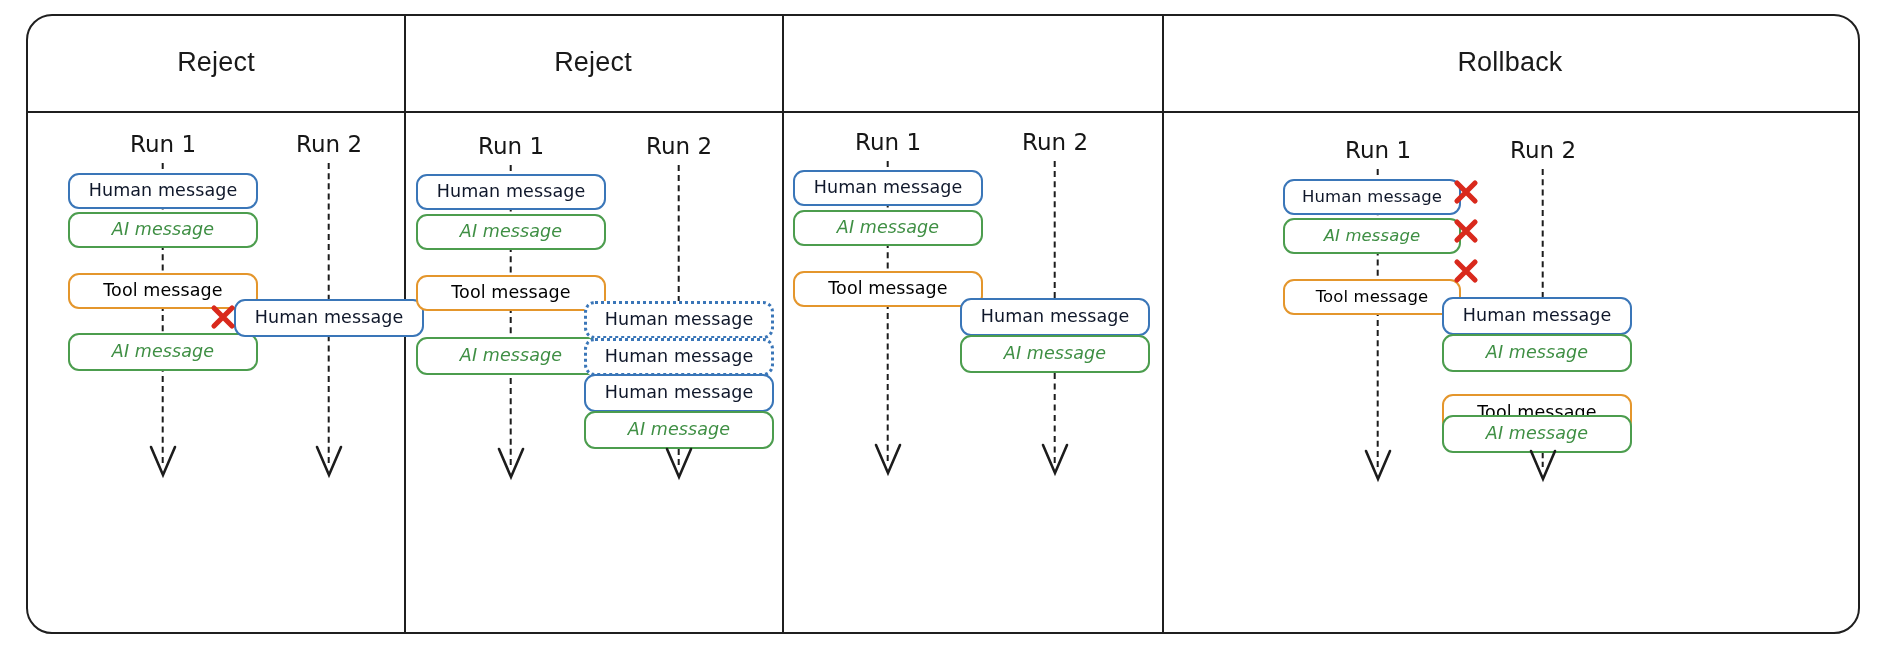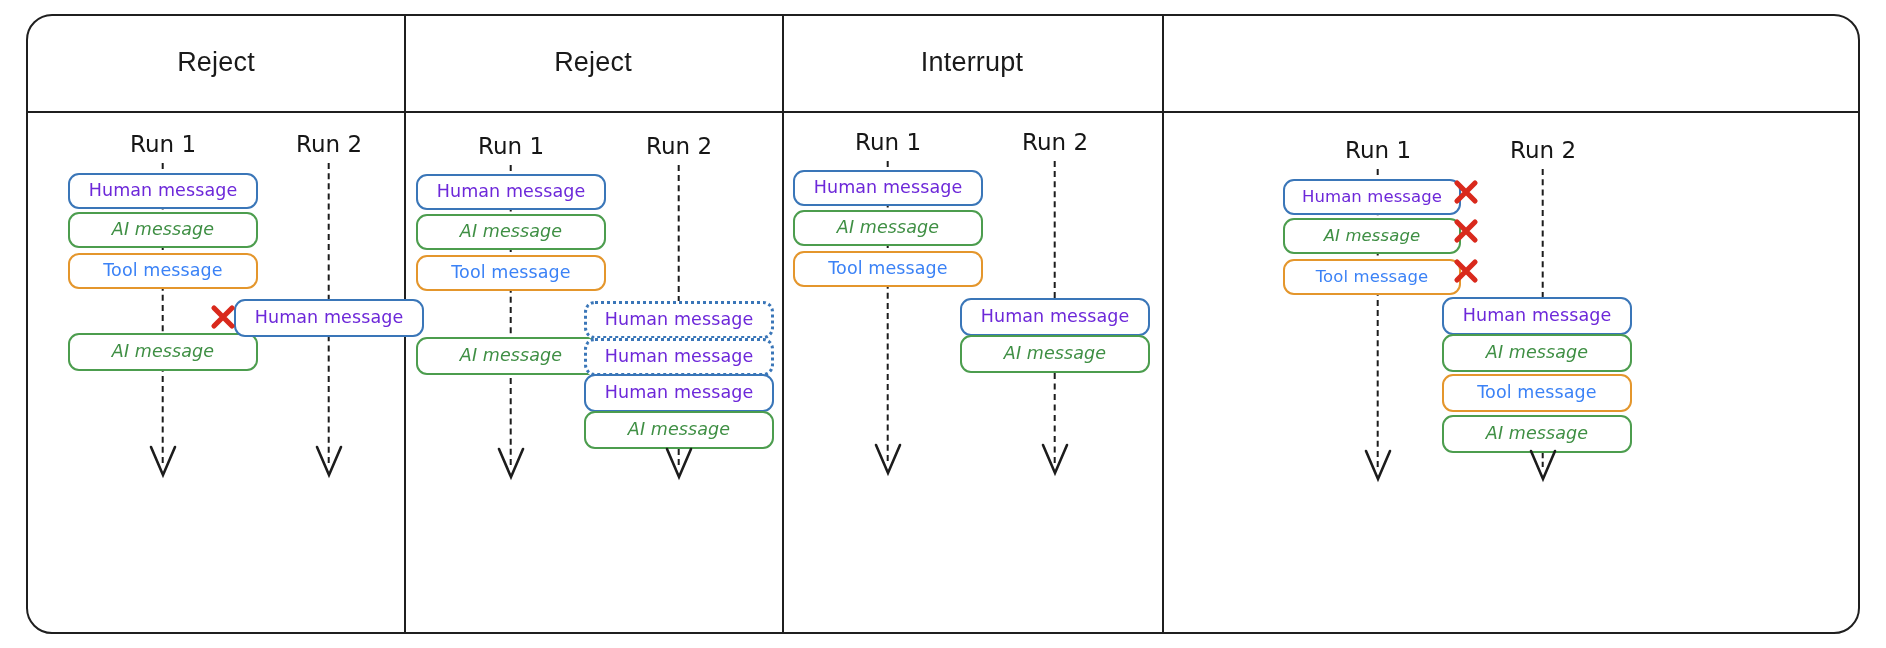--- a/index.html
+++ b/index.html
@@ -50,23 +50,23 @@
     position:absolute;
     box-sizing:border-box;
     display:flex;align-items:center;justify-content:center;
     background:#ffffff;
     border-radius:11px;
     font-size:17.5px;
     white-space:nowrap;
     letter-spacing:.1px;
   }
   .msg span{position:relative;top:-1px;}
-  .msg.human{border:2.7px solid #3a76b8;color:#6d28d9;font-style:normal;}
+  .msg.human{border:2.7px solid #3a76b8;color:#0f172a;font-style:normal;}
   .msg.ai{border:2.7px solid #4c9d4e;color:#3f8f44;font-style:italic;}
-  .msg.tool{border:2.7px solid #e4962c;color:#3b82f6;font-style:normal;}
+  .msg.tool{border:2.7px solid #e4962c;color:#000000;font-style:normal;margin-top:20px;}
   .msg.dotted{border-style:dotted;border-width:3px;}
 
   
   .xmark{position:absolute;width:26px;height:26px;}
 </style>
 </head>
 <body>
 
 <div class="canvas">
 
@@ -157,21 +157,20 @@
           </div>
         <div class="lifeline" style="top:338px;height:16px;"></div>
         <svg class="arrowhead" style="top:334px;" viewBox="0 0 30 36">
           <path d="M3 4 L15 32 L27 4" fill="none" stroke="#1c1c1c" stroke-width="2.6" stroke-linecap="round"></path>
         </svg>
       </div>
     </div>
   </div>
 
   <div class="panel" style="left:782px;width:380px;">
-    <div class="panel-title">Interrupt</div>
     <div class="panel-body">
 
       <div class="run" style="left:-5px;width:222px;">
         <div class="run-label" style="top:18px;">Run 1</div>
         <div class="lifeline" style="top:50px;height:300px;"></div>
         <div class="msg human" style="left:16px;top:59px;width:190px;height:36px;">
             <span>Human message</span>
           </div>
         <div class="msg ai" style="left:16px;top:99px;width:190px;height:36px;">
             <span>AI message</span>
@@ -195,20 +194,21 @@
           </div>
         <div class="lifeline" style="top:262px;height:90px;"></div>
         <svg class="arrowhead" style="top:330px;" viewBox="0 0 30 36">
           <path d="M3 4 L15 32 L27 4" fill="none" stroke="#1c1c1c" stroke-width="2.6" stroke-linecap="round"></path>
         </svg>
       </div>
     </div>
   </div>
 
   <div class="panel" style="left:1162px;width:696px;">
+    <div class="panel-title">Rollback</div>
     <div class="panel-body">
 
       <div class="run" style="left:-5px;width:222px;">
         <div class="run-label" style="top:26px;left:calc(50% + 110px);">Run 1</div>
       </div>
 
       <div class="run" style="left:105px;width:222px;">
         <div class="lifeline" style="top:58px;height:298px;"></div>
         <div class="msg human" style="left:16px;top:68px;width:178px;height:36px;font-size:16.5px;">
             <span>Human message</span>

